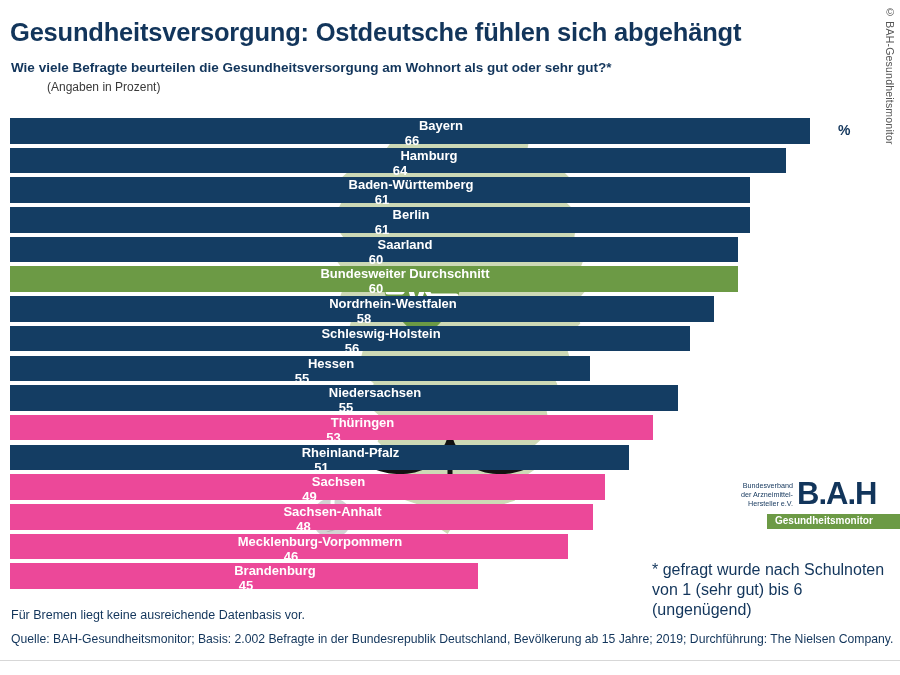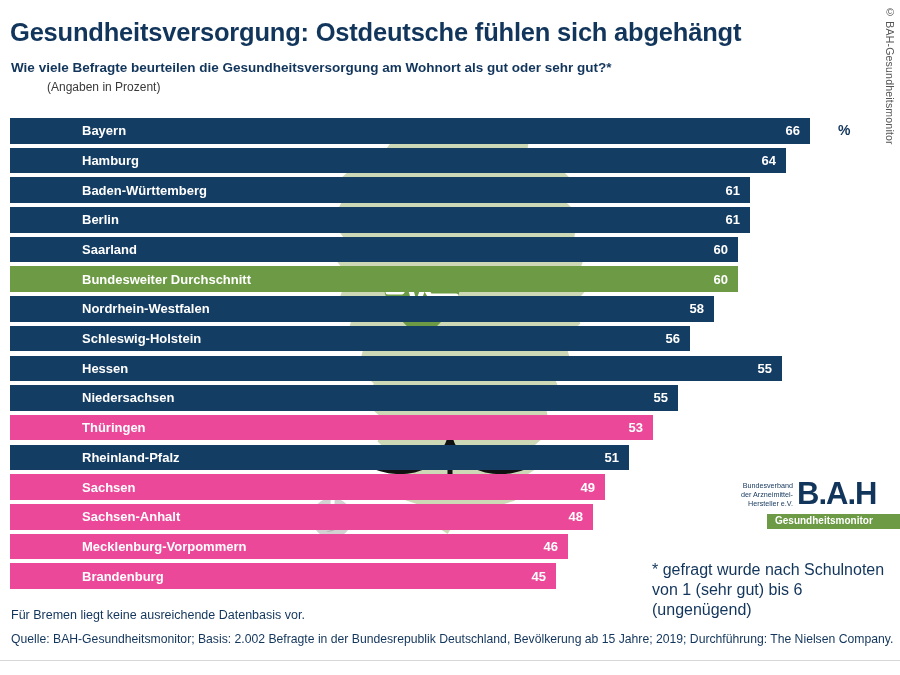--- a/index.html
+++ b/index.html
@@ -42,20 +42,21 @@
   }
   .row {
     position:relative;
     height:25.6px;
     margin-bottom:4.1px;
   }
   .bar {
     position:absolute; left:0; top:0; height:25.6px;
     display:flex; align-items:center; justify-content:space-between;
     padding:0 10px 0 0;
+    flex-direction:column;
   }
   .bar .label {
     font-size:13px; font-weight:bold; color:#ffffff;
     padding-left:72px; white-space:nowrap;
   }
   .bar .value {
     font-size:13px; font-weight:bold; color:#ffffff;
     padding-left:14px;
   }
   .bar.dark { background:#143d63; }
@@ -209,21 +210,21 @@
     </div>
 
     <div class="row">
       <div class="bar dark" style="width:680px">
         <span class="label">Schleswig-Holstein</span>
         <span class="value">56</span>
       </div>
     </div>
 
     <div class="row">
-      <div class="bar dark" style="width:772px">
+      <div class="bar dark" style="width:580px">
         <span class="label">Hessen</span>
         <span class="value">55</span>
       </div>
     </div>
 
     <div class="row">
       <div class="bar dark" style="width:668px">
         <span class="label">Niedersachsen</span>
         <span class="value">55</span>
       </div>
@@ -258,21 +259,21 @@
     </div>
 
     <div class="row">
       <div class="bar light" style="width:558px">
         <span class="label">Mecklenburg-Vorpommern</span>
         <span class="value">46</span>
       </div>
     </div>
 
     <div class="row">
-      <div class="bar light" style="width:546px">
+      <div class="bar light" style="width:468px">
         <span class="label">Brandenburg</span>
         <span class="value">45</span>
       </div>
     </div>
 
   </div>
 
   <div class="pct">%</div>
 
   <div class="logo">

